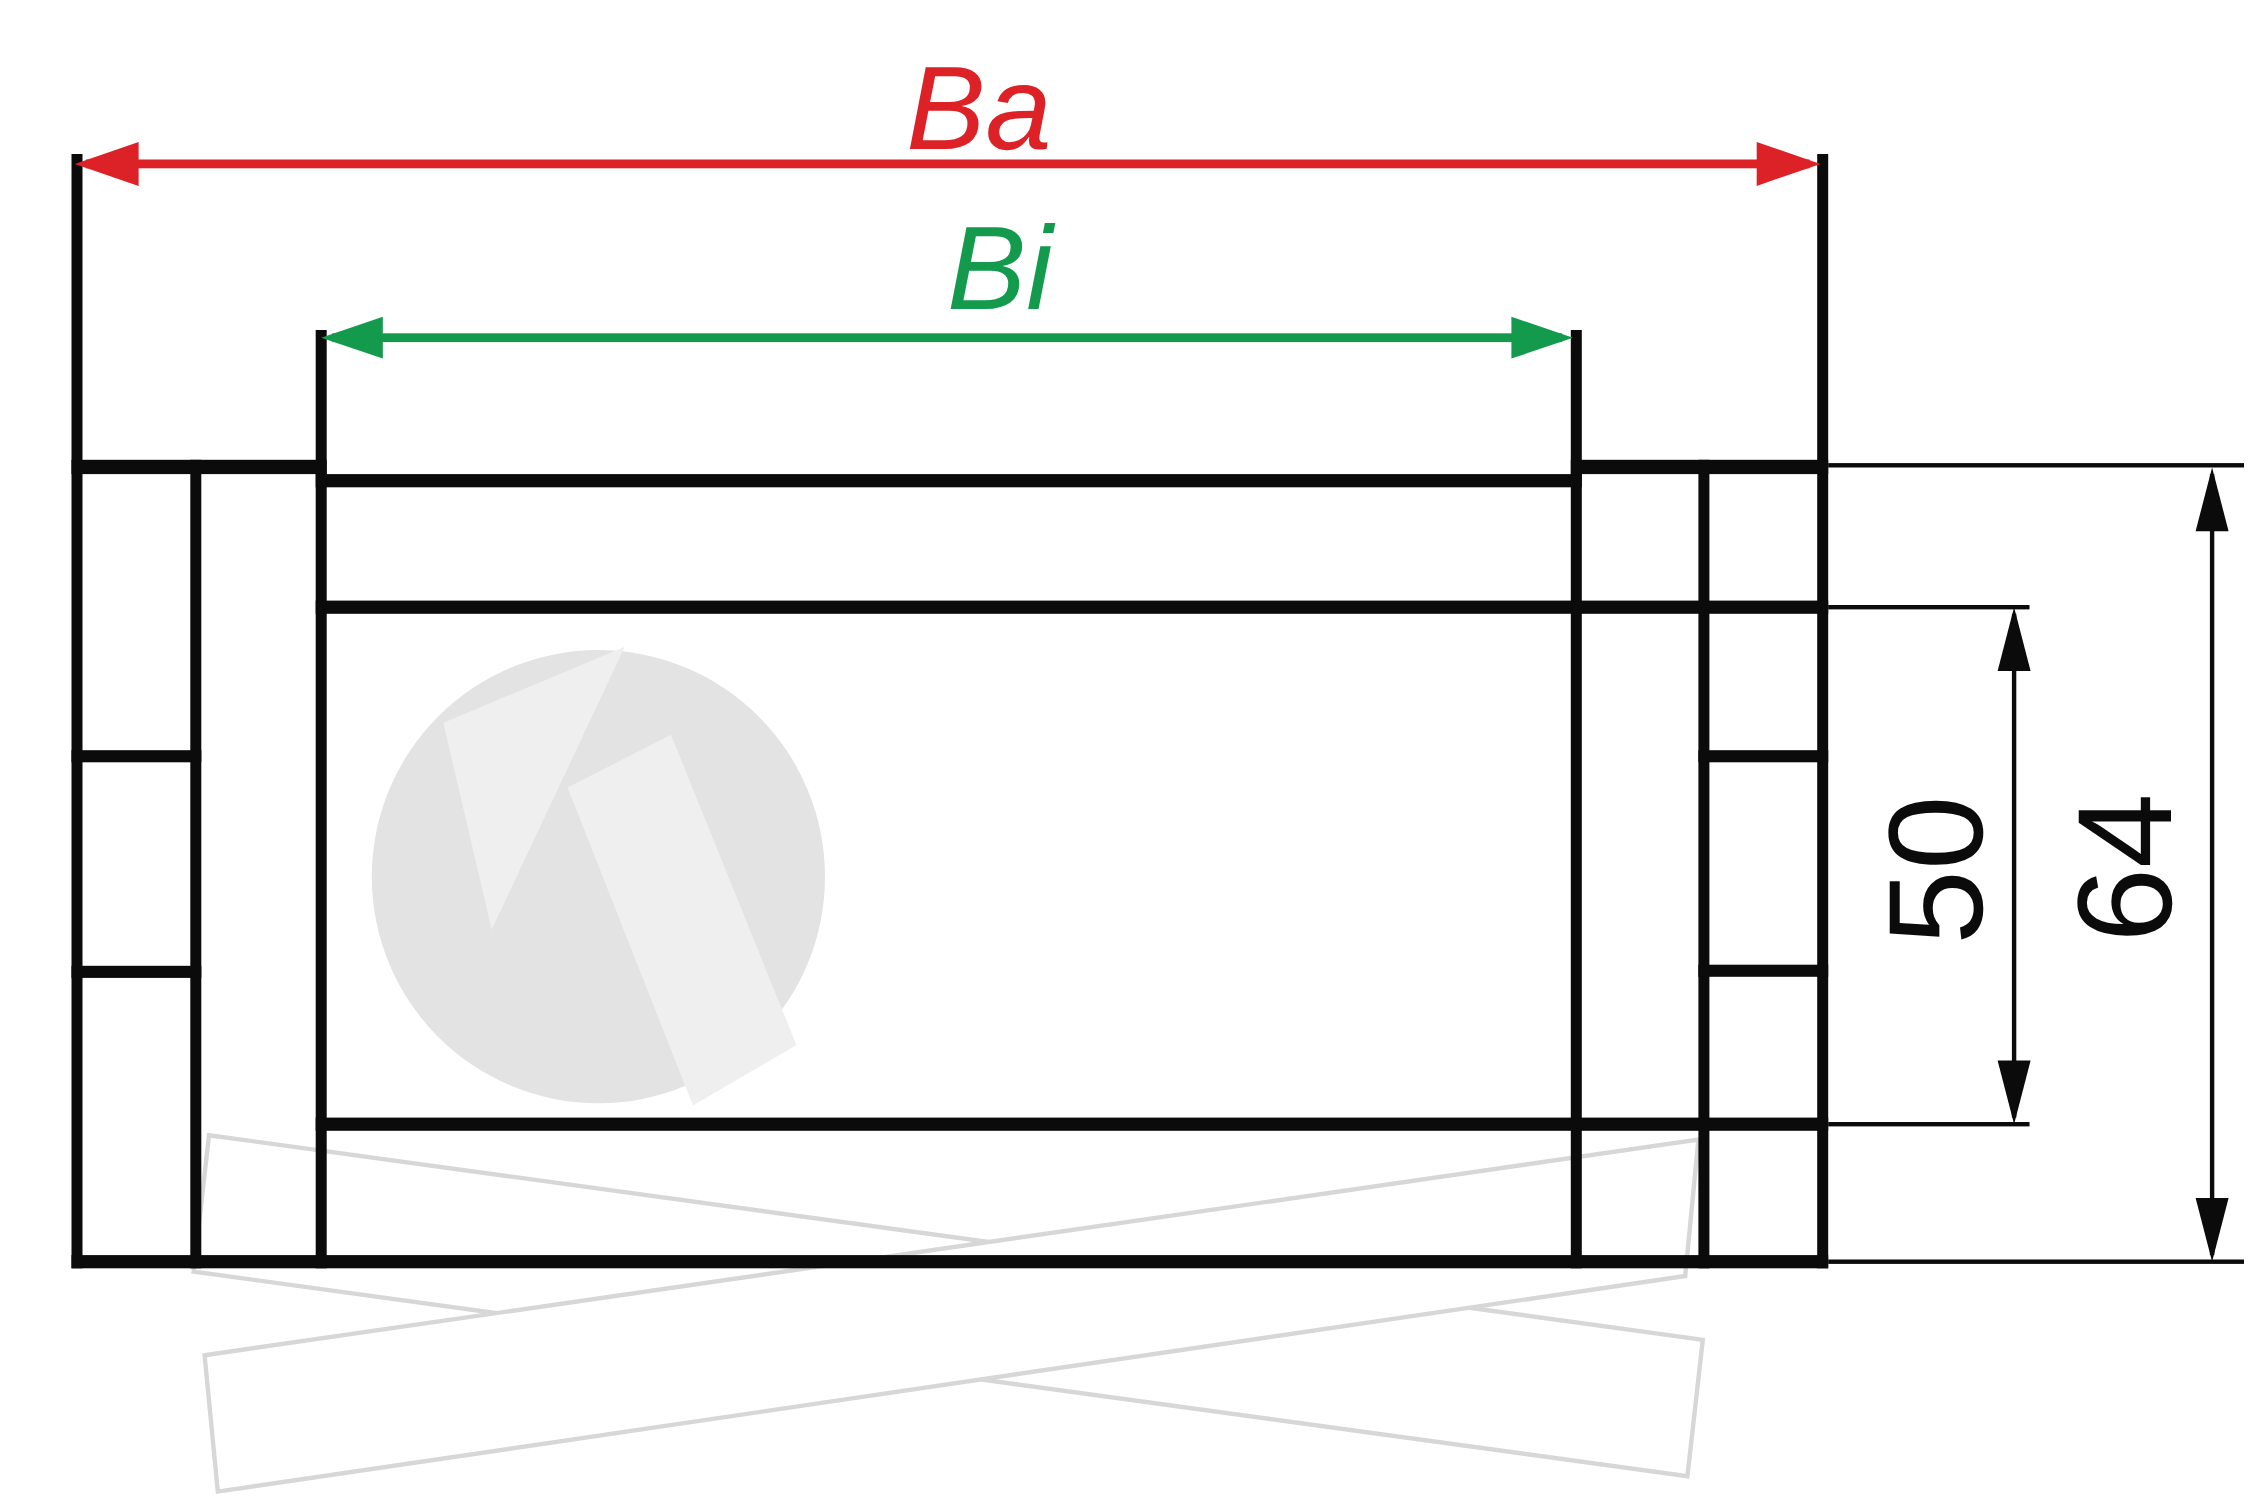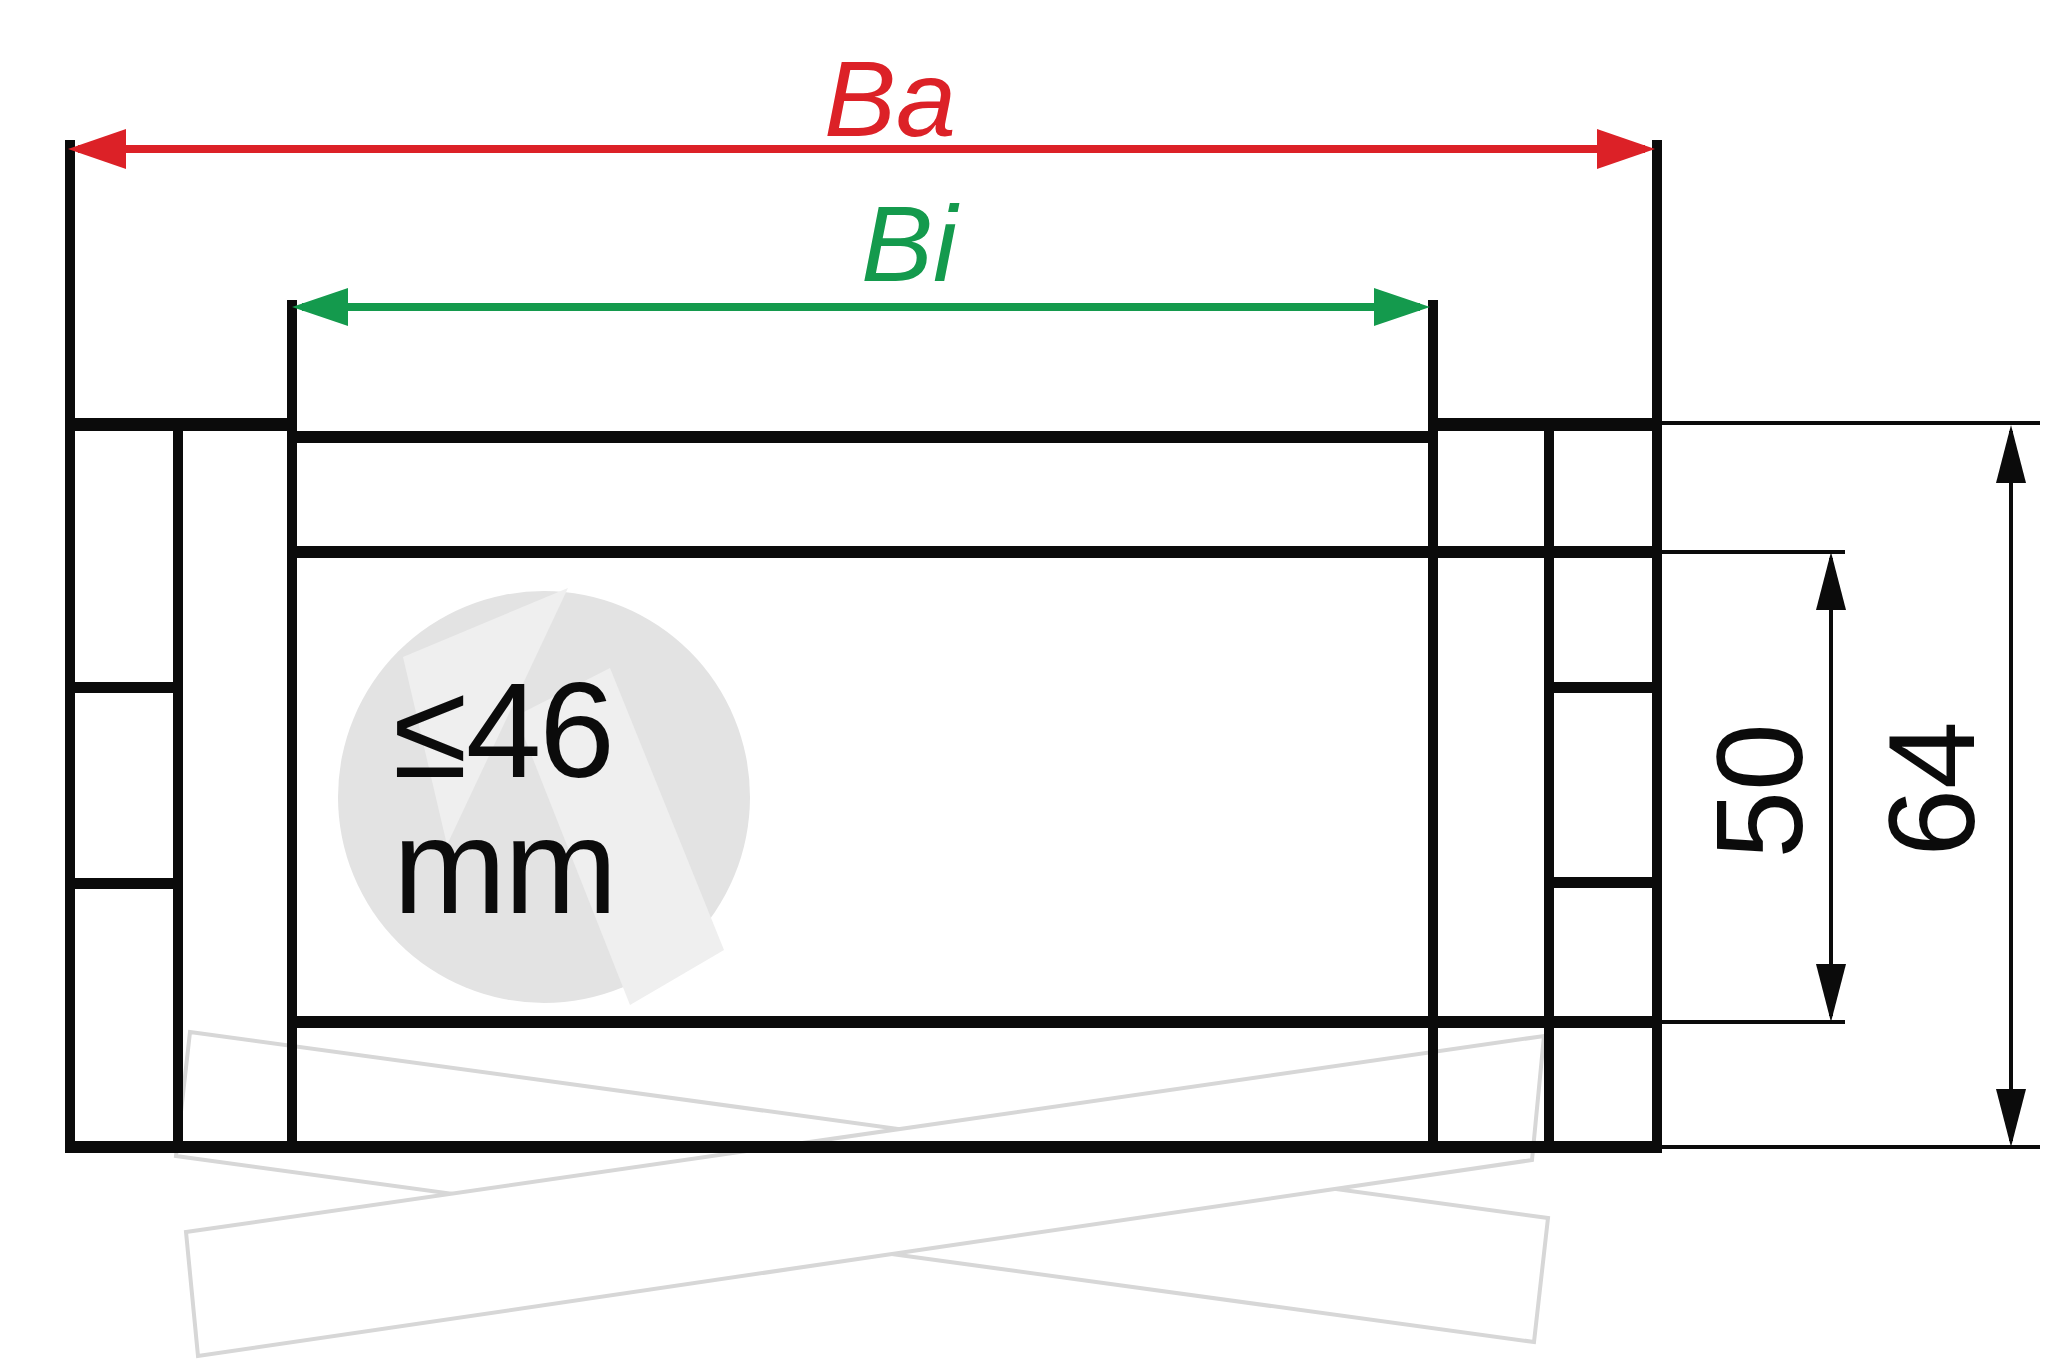--- a/index.html
+++ b/index.html
@@ -81,18 +81,14 @@
   <div class="ah blk-down" style="left:1816px;top:964px;"></div>
   <div class="dimtext rot" style="left:1760px;top:791px;">50</div>
 
   <div class="hline thin" style="left:1662px;top:421px;width:378px;height:4px;"></div>
   <div class="hline thin" style="left:1662px;top:1145px;width:378px;height:4px;"></div>
   <div class="vline thin" style="left:2009px;top:431px;width:4px;height:710px;"></div>
   <div class="ah blk-up" style="left:1996px;top:425px;"></div>
   <div class="ah blk-down" style="left:1996px;top:1089px;"></div>
   <div class="dimtext rot" style="left:1932px;top:789px;">64</div>
 
-  <div class="note">
-    <div>≤46</div>
-    <div>mm</div>
-  </div>
 
 </div>
 
 </body></html>

